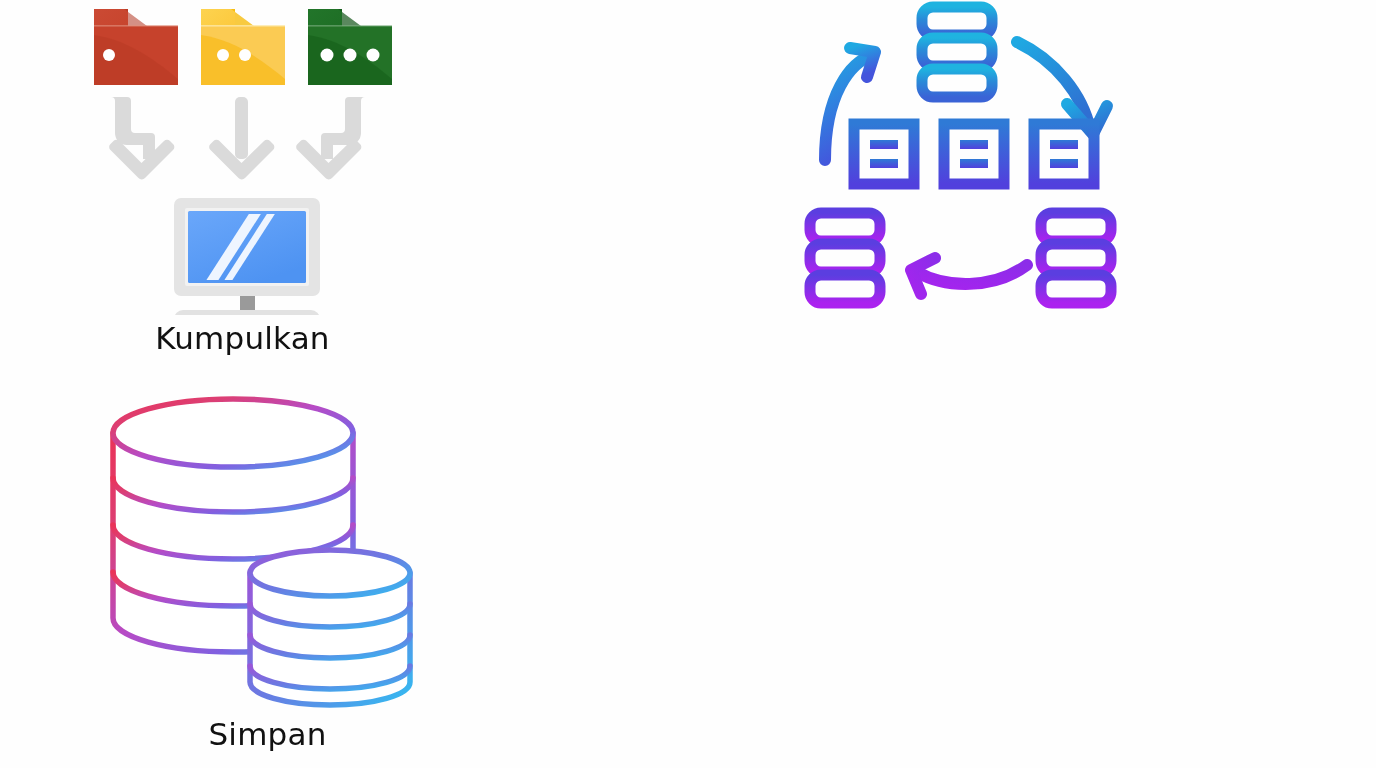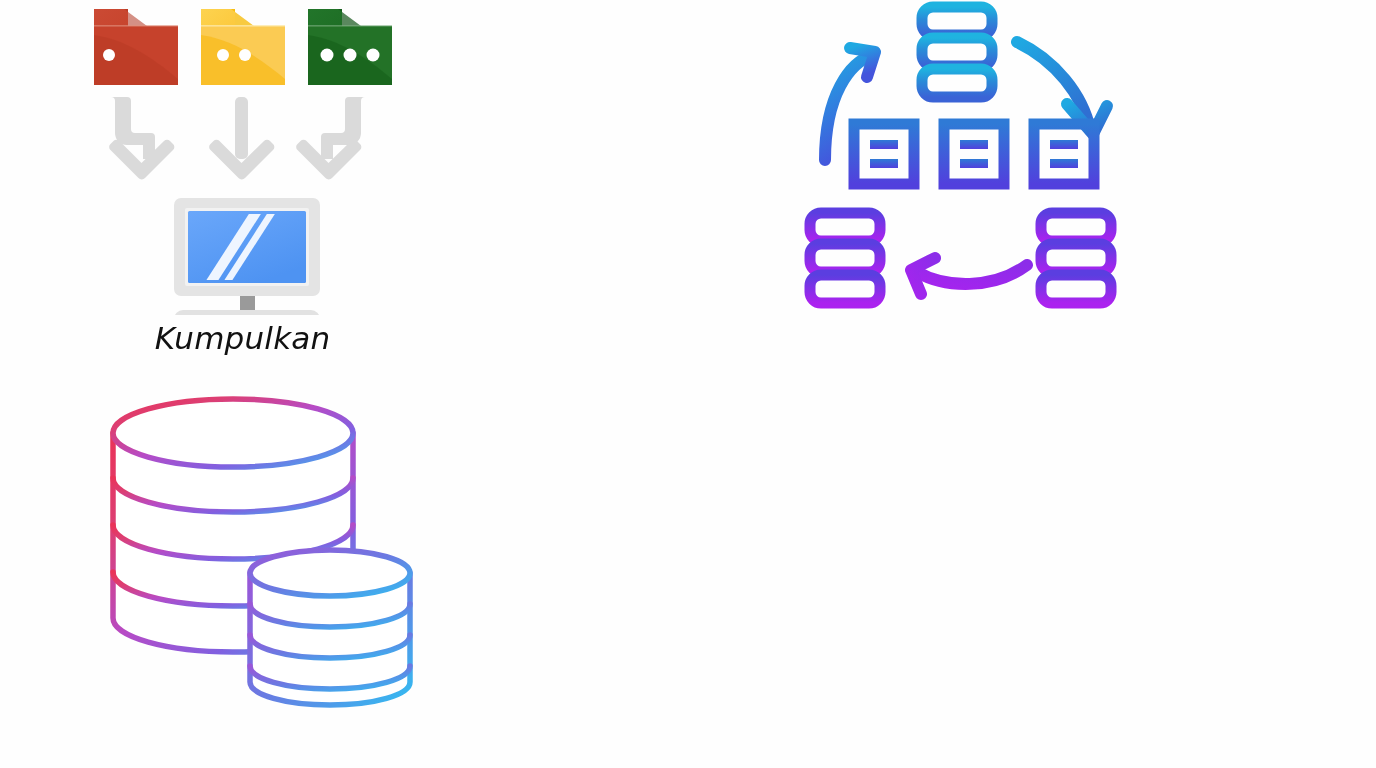--- a/index.html
+++ b/index.html
@@ -15,21 +15,20 @@
     overflow: hidden;
     font-family: "Liberation Sans", sans-serif;
     background: #fefefe;
   }
 
   .canvas {
     position: absolute;
     inset: 0;
     width: 1376px;
     height: 592px;
-    font-style: italic;
   }
 
   
   .panel {
     position: absolute;
   }
 
   #panel-collect {
     left: 85px;
     top: 0px;
@@ -298,15 +297,16 @@
         <g fill="#ffffff" stroke="url(#dbG2)" stroke-width="5.5" stroke-linecap="round" stroke-linejoin="round">
           <path d="M155 183 L155 292 C155 305, 191 315, 235 315 C279 315, 315 305, 315 292 L315 183 Z"></path>
           <ellipse cx="235" cy="183" rx="80" ry="23"></ellipse>
           <path d="M155 214 C155 227, 191 237, 235 237 C279 237, 315 227, 315 214" fill="none"></path>
           <path d="M155 245 C155 258, 191 268, 235 268 C279 268, 315 258, 315 245" fill="none"></path>
           <path d="M155 276 C155 289, 191 299, 235 299 C279 299, 315 289, 315 276" fill="none"></path>
         </g>
       </svg>
     </div>
 
+    <div class="panel-caption" id="caption-store">Simpan</div>
   </div>
 
 </div>
 
 </body></html>

